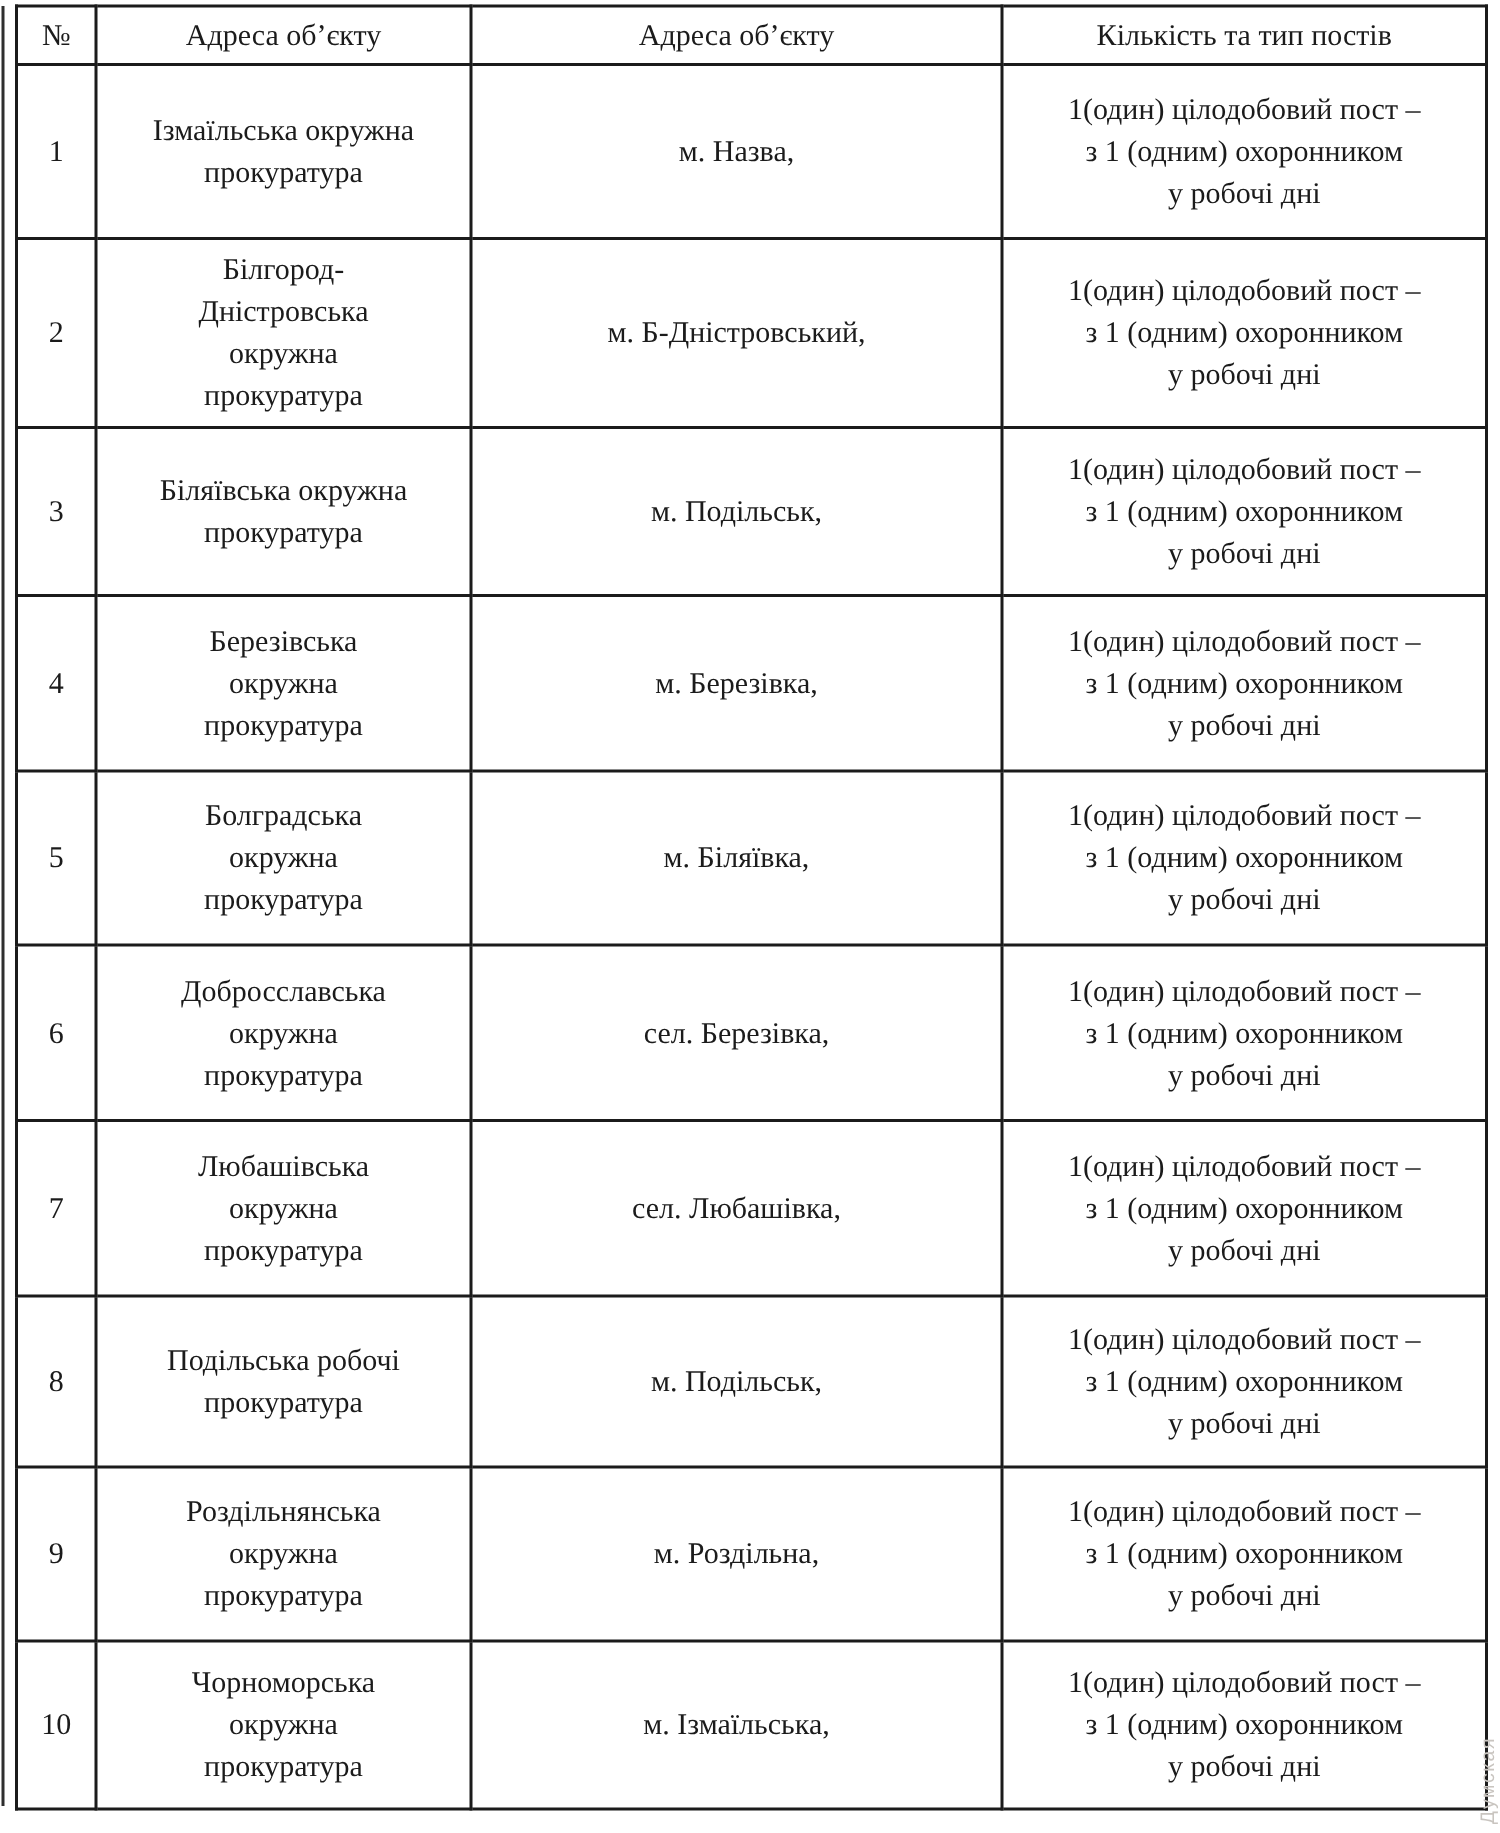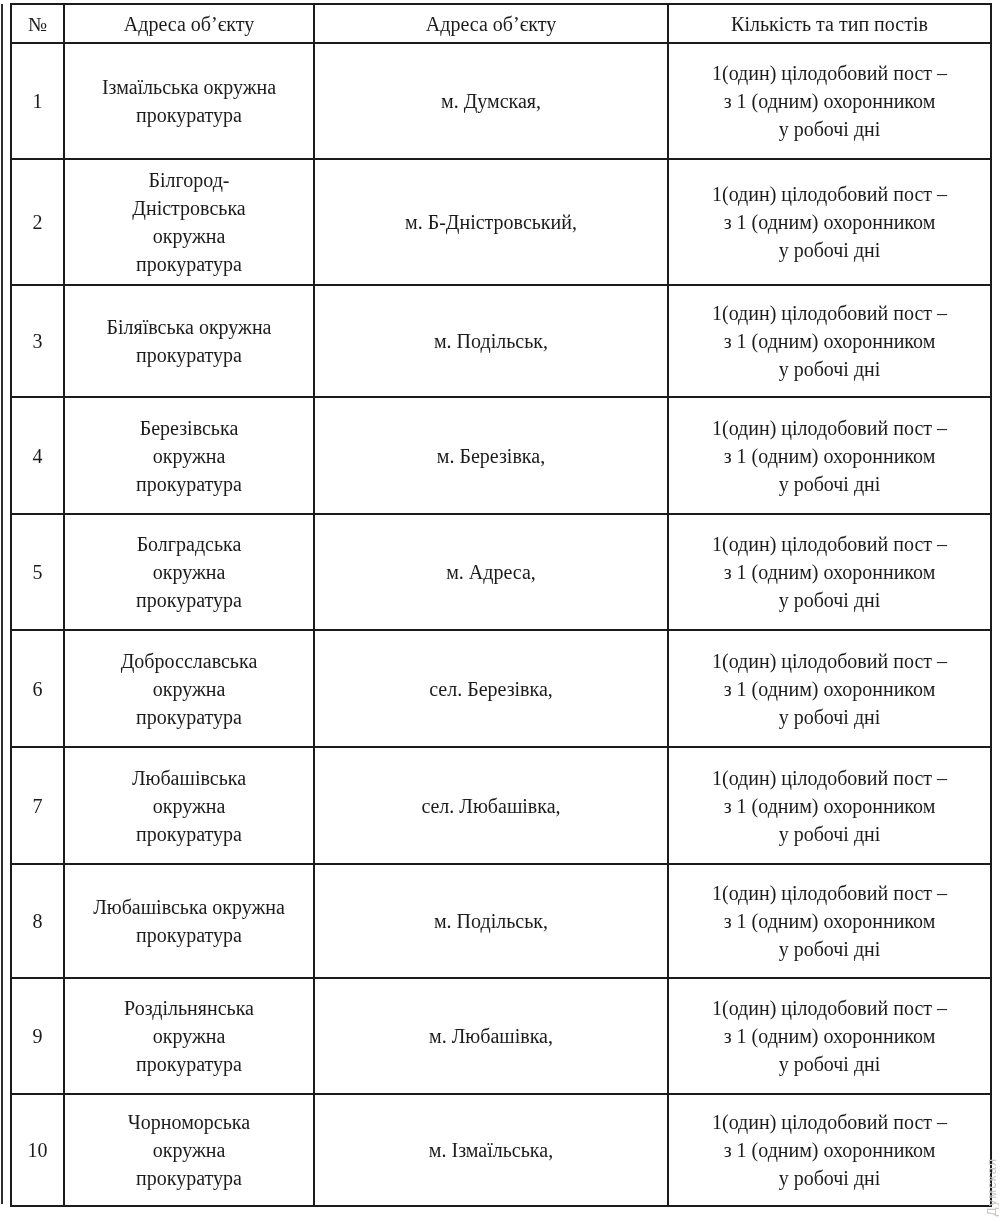--- a/index.html
+++ b/index.html
@@ -87,21 +87,21 @@
         <th>Адреса об’єкту</th>
         <th>Адреса об’єкту</th>
         <th>Кількість та тип постів</th>
       </tr>
     </thead>
     <tbody>
       <tr>
         <td>1</td>
         <td>Ізмаїльська окружна
 прокуратура</td>
-        <td>м. Думская,</td>
+        <td>м. Назва,</td>
         <td>1(один) цілодобовий пост –
 з 1 (одним) охоронником
 у робочі дні</td>
       </tr>
       <tr>
         <td>2</td>
         <td>Білгород-
 Дністровська
 окружна
 прокуратура</td>
@@ -127,21 +127,21 @@
         <td>м. Березівка,</td>
         <td>1(один) цілодобовий пост –
 з 1 (одним) охоронником
 у робочі дні</td>
       </tr>
       <tr>
         <td>5</td>
         <td>Болградська
 окружна
 прокуратура</td>
-        <td>м. Адреса,</td>
+        <td>м. Біляївка,</td>
         <td>1(один) цілодобовий пост –
 з 1 (одним) охоронником
 у робочі дні</td>
       </tr>
       <tr>
         <td>6</td>
         <td>Добросславська
 окружна
 прокуратура</td>
         <td>сел. Березівка,</td>
@@ -154,33 +154,33 @@
         <td>Любашівська
 окружна
 прокуратура</td>
         <td>сел. Любашівка,</td>
         <td>1(один) цілодобовий пост –
 з 1 (одним) охоронником
 у робочі дні</td>
       </tr>
       <tr>
         <td>8</td>
-        <td>Любашівська окружна
+        <td>Подільська робочі
 прокуратура</td>
         <td>м. Подільськ,</td>
         <td>1(один) цілодобовий пост –
 з 1 (одним) охоронником
 у робочі дні</td>
       </tr>
       <tr>
         <td>9</td>
         <td>Роздільнянська
 окружна
 прокуратура</td>
-        <td>м. Любашівка,</td>
+        <td>м. Роздільна,</td>
         <td>1(один) цілодобовий пост –
 з 1 (одним) охоронником
 у робочі дні</td>
       </tr>
       <tr>
         <td>10</td>
         <td>Чорноморська
 окружна
 прокуратура</td>
         <td>м. Ізмаїльська,</td>

